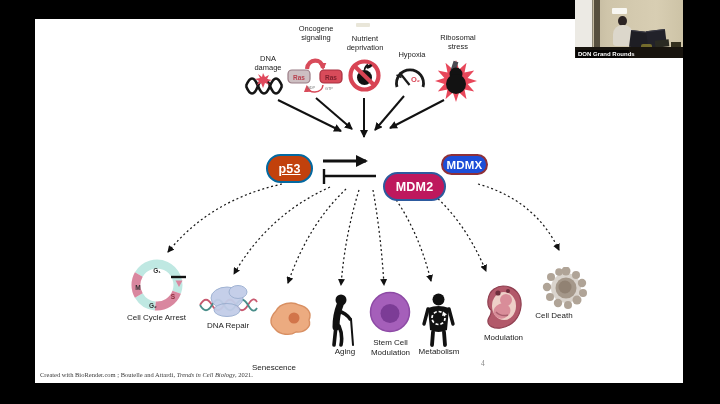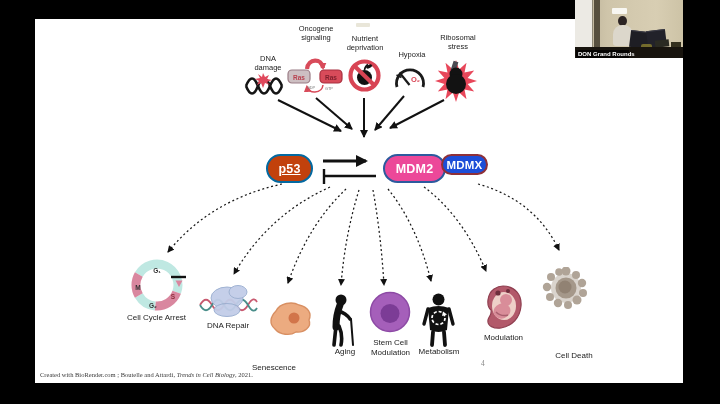--- a/index.html
+++ b/index.html
@@ -9,21 +9,21 @@
   .slide{position:absolute;left:35px;top:19px;width:648px;height:364px;background:#ffffff;z-index:1;}
   .overlay{position:absolute;left:0;top:0;width:720px;height:404px;z-index:2;pointer-events:none;}
   .s-label{position:absolute;z-index:3;font-size:7.5px;line-height:9px;color:#1c1c1c;
            text-align:center;white-space:pre-line;}
   .o-label{position:absolute;z-index:3;font-size:8px;line-height:9.5px;color:#1c1c1c;
            text-align:center;white-space:pre-line;}
   .icon{position:absolute;z-index:3;}
   .pill{position:absolute;z-index:3;display:flex;align-items:center;justify-content:center;
         border-radius:15px;color:#fff;font-weight:600;font-size:12.5px;letter-spacing:.2px;}
   .pill-p53{left:266px;top:154px;width:47px;height:29px;background:#c2410c;border:2px solid #0369a1;text-decoration:underline;}
-  .pill-mdm2{left:383px;top:154px;width:63px;height:29px;background:#ec4899;border:2px solid #2d5a9e;}
+  .pill-mdm2{left:383px;top:172px;width:63px;height:29px;background:#be185d;border:2px solid #2d5a9e;}
   .pill-mdmx{left:441px;top:154px;width:47px;height:21px;background:#1d4ed8;border:2px solid #8f3038;font-size:11.5px;}
   .footer{position:absolute;left:40px;top:371px;z-index:3;font-family:"Liberation Serif", serif;
           font-size:6.5px;color:#3a3a3a;}
   .footer i{font-style:italic;}
   .page-num{position:absolute;left:481px;top:359px;z-index:3;font-family:"Liberation Serif", serif;
             font-size:7.5px;color:#8a8a8a;}
   .menu-dash{position:absolute;left:356px;top:23px;width:14px;height:4px;background:#e9e6d9;
              border-radius:1px;z-index:3;}
   
   .webcam{position:absolute;left:575px;top:0;width:108px;height:58px;overflow:hidden;z-index:5;
@@ -241,21 +241,21 @@
         <circle cx="26" cy="38" r="4"></circle>
       <circle cx="16" cy="36" r="4.2"></circle>
         <circle cx="8" cy="30" r="4"></circle>
         <circle cx="5" cy="20" r="4.2"></circle>
       <circle cx="9" cy="10" r="4"></circle>
         <circle cx="17" cy="5" r="3.8"></circle>
     </g>
     <circle cx="24" cy="21" r="10.5" fill="#a5988a"></circle>
     <circle cx="23" cy="20" r="6.5" fill="#8d7e6e" opacity="0.85"></circle>
   </svg>
-  <div class="o-label" style="left:548px;top:311px;width:52px;margin-top:40px;">Cell Death</div>
+  <div class="o-label" style="left:528px;top:311px;width:52px;">Cell Death</div>
 
   <div class="footer">
     <span>Created with BioRender.com ; Boutelle and Attardi, </span><i>Trends in Cell Biology</i><span>, 2021.</span>
   </div>
   <div class="page-num">4</div>
 
   <div class="webcam">
     <div class="wc-screen"></div>
     <div class="wc-strip"></div>
     <div class="wc-proj"></div>

